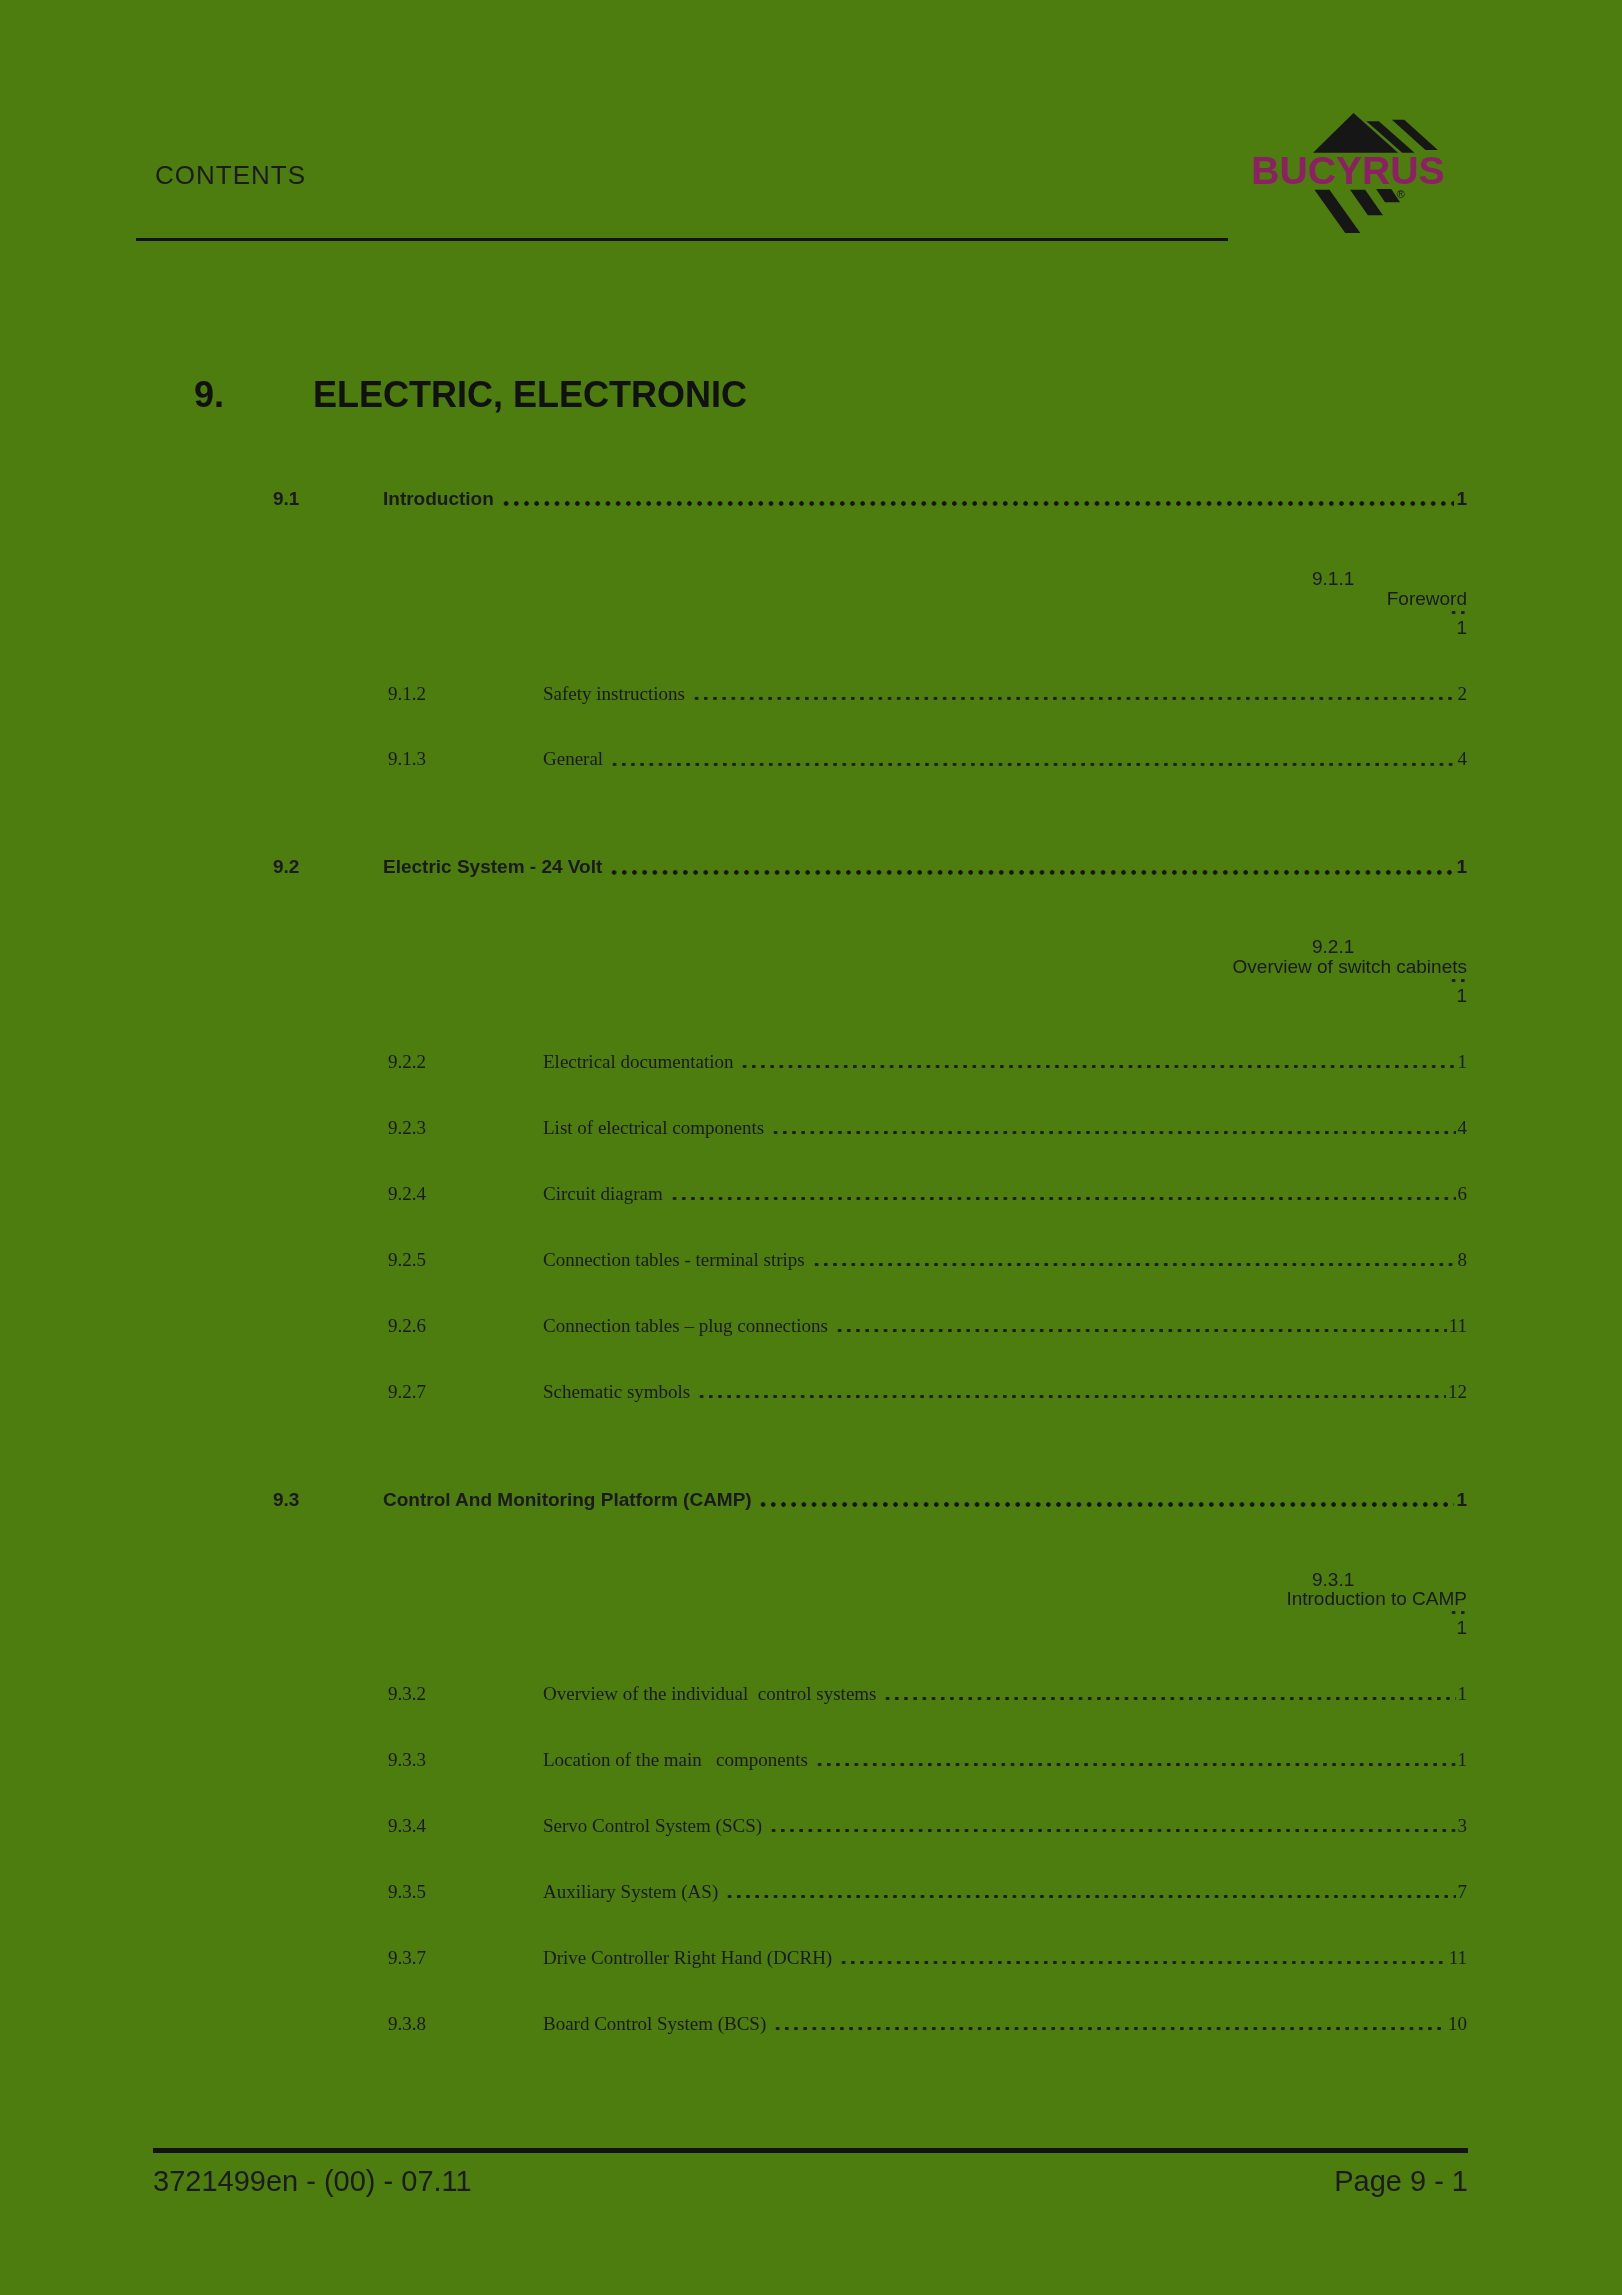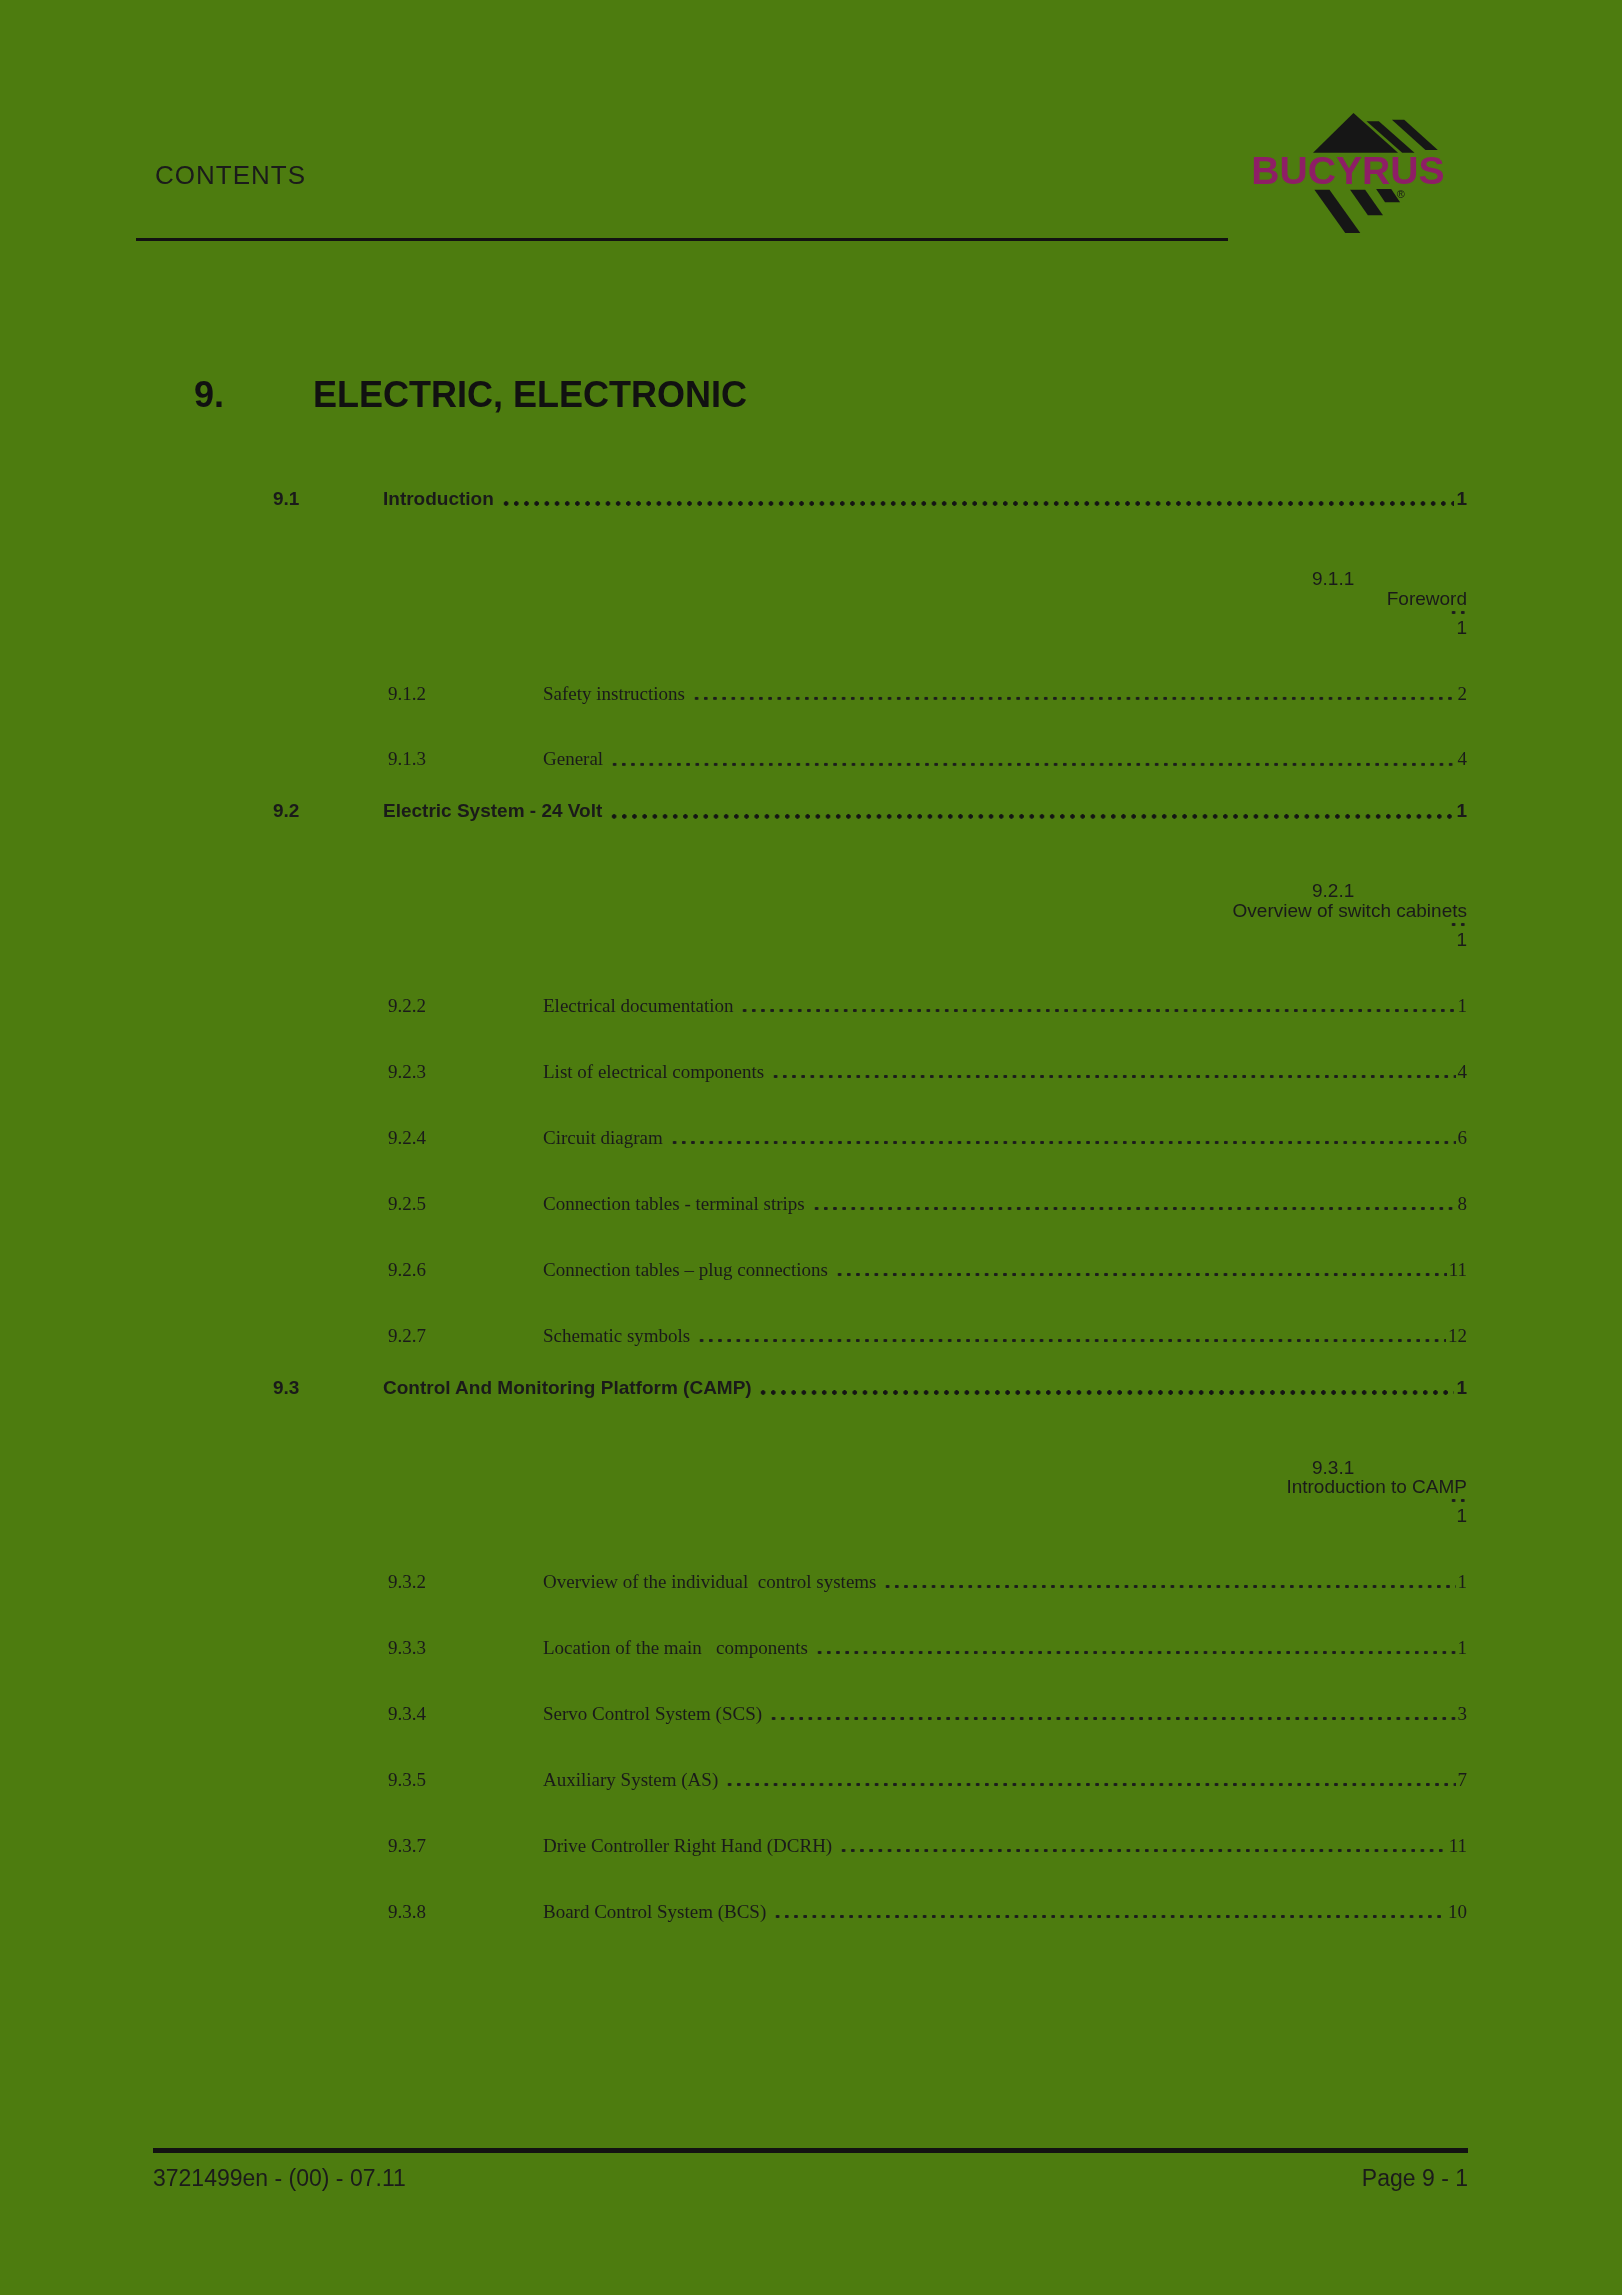--- a/index.html
+++ b/index.html
@@ -57,21 +57,21 @@
     position: absolute;
     left: 273px; top: 489px;
     right: 156px;
   }
   .row {
     display: flex;
     align-items: flex-end;
     font-size: 19px;
     line-height: 1.05;
   }
-  .row.l1 { font-weight: bold; margin-top: 32px; }
+  .row.l1 { font-weight: bold; margin-top: 88px; }
   .row.l2 { font-weight: normal; }
   .row:first-child { margin-top: 0; }
   .row.l1 + .row.l2 { margin-top: 60px; flex-direction: column; }
   .row.l2 + .row.l2 { margin-top: 46px; font-family: Liberation Serif, serif; }
 
   .row.l1 .num { width: 110px; flex: none; }
   .row.l2 { padding-left: 115px; }
   .row.l2 .num { width: 155px; flex: none; }
   .ttl { flex: none; white-space: pre; }
   .dots {
@@ -96,21 +96,21 @@
     left: 153px; top: 2148px;
     width: 1315px; height: 4.8px;
     background: #121212;
   }
   .ft {
     position: absolute;
     left: 153px; top: 2167px;
     width: 1315px;
     display: flex;
     justify-content: space-between;
-    font-size: 23px; line-height: 1;
+    font-size: 29px; line-height: 1;
     color: #1b1b1b;
   }
 </style>
 </head>
 <body>
 
 <div class="page">
 
   <div class="hdr-title">CONTENTS</div>
 

